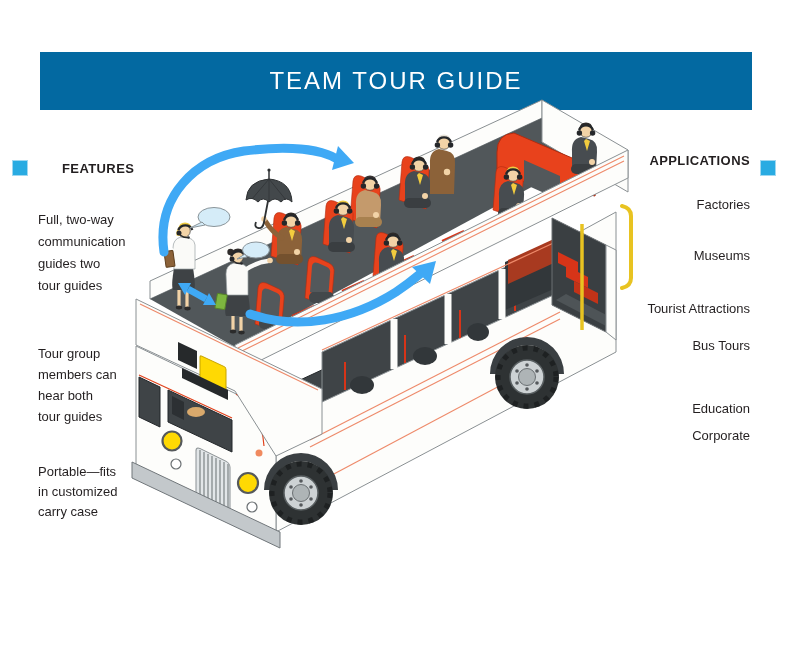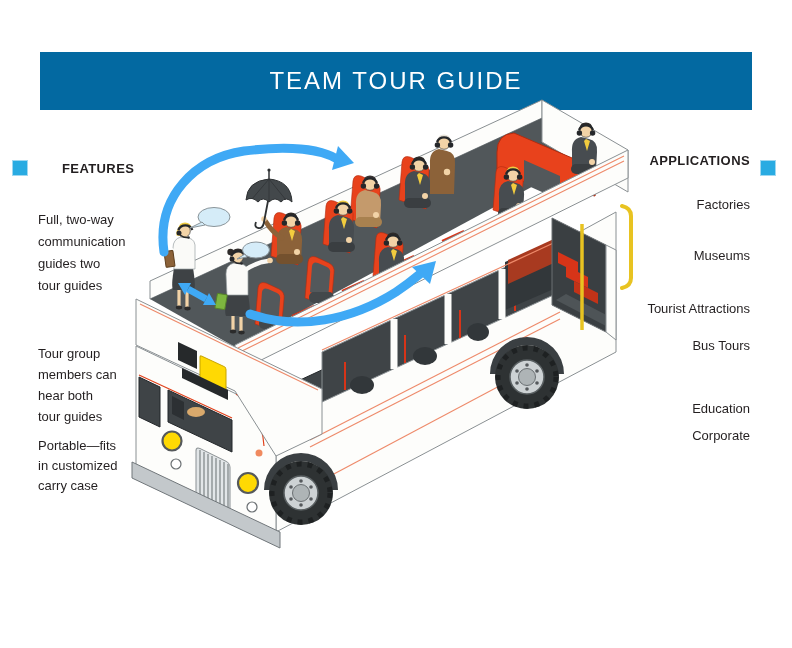--- a/index.html
+++ b/index.html
@@ -8,21 +8,21 @@
   .banner{position:absolute;left:40px;top:52px;width:712px;height:58px;background:#0369a1;
           z-index:1;display:flex;align-items:center;justify-content:center;}
   .banner-title{color:#fff;font-size:24px;font-weight:300;letter-spacing:2px;}
   #scene{position:absolute;left:0;top:0;z-index:2;}
   .sq{position:absolute;width:14px;height:14px;background:#29ABE2;border:1px solid #9fd8f1;z-index:3;}
   .col-head{position:absolute;font-size:13px;font-weight:bold;letter-spacing:.4px;z-index:3;}
   .feat-block{position:absolute;left:38px;font-size:13px;z-index:3;}
   .feat-block div{white-space:nowrap;}
   .fb1{top:209px;line-height:22px;}
   .fb2{top:343px;line-height:21px;}
-  .fb3{top:436px;line-height:20px;}
+  .fb3{top:462px;line-height:20px;}
   .app-item{position:absolute;right:42px;font-size:13px;white-space:nowrap;z-index:3;}
 </style>
 </head>
 <body>
 
 <div class="banner">
   <div class="banner-title">TEAM TOUR GUIDE</div>
 </div>
 
 <div class="sq" style="left:12px;top:160px;"></div>

